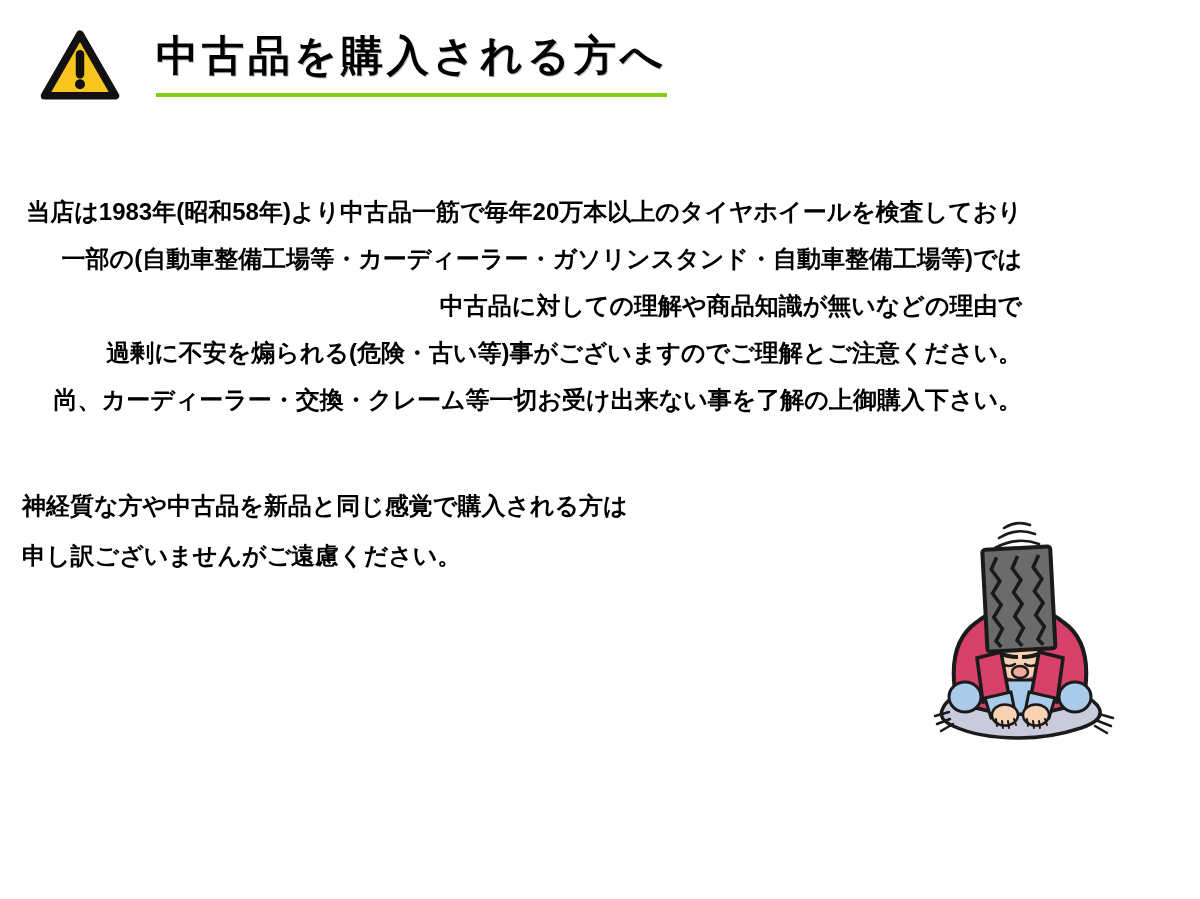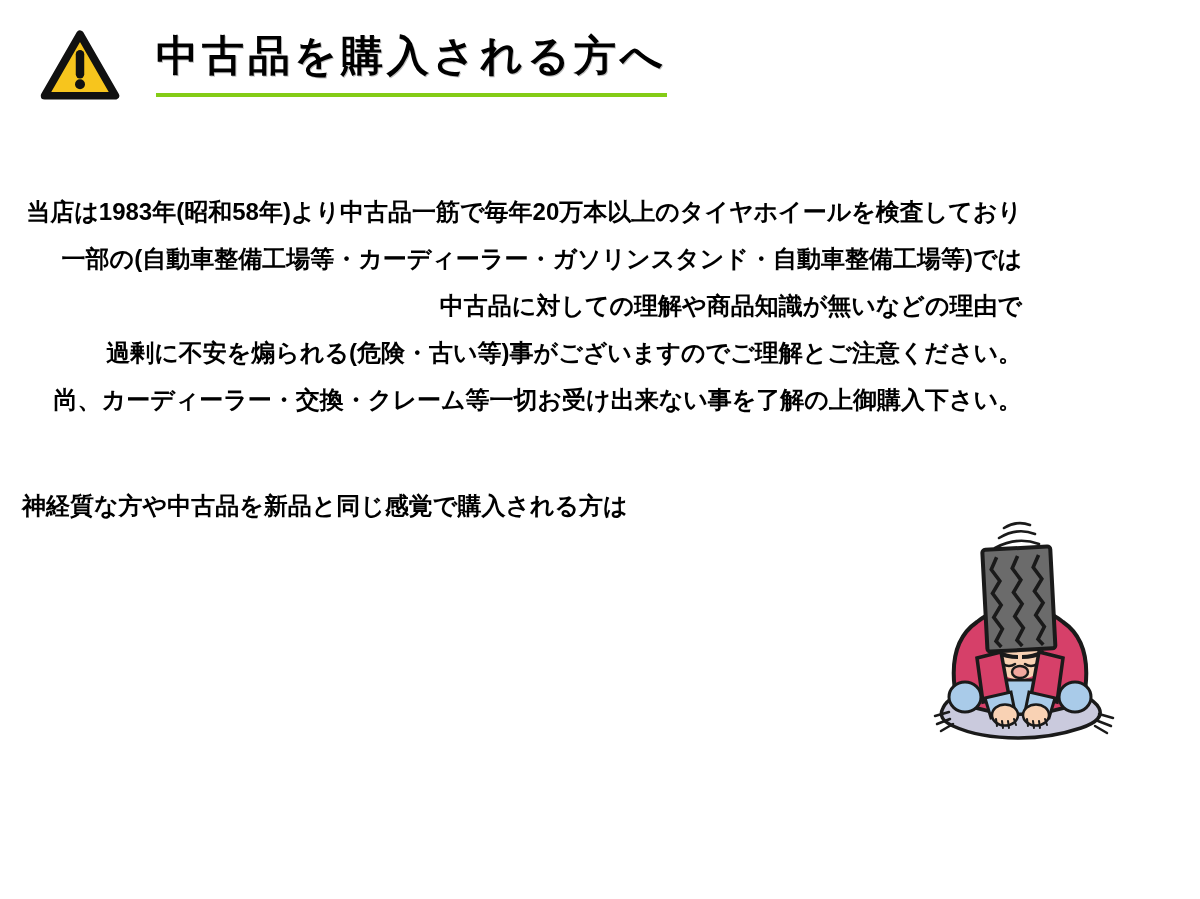--- a/index.html
+++ b/index.html
@@ -102,20 +102,21 @@
     <div class="line">当店は1983年(昭和58年)より中古品一筋で毎年20万本以上のタイヤホイールを検査しており</div>
     <div class="line">一部の(自動車整備工場等・カーディーラー・ガソリンスタンド・自動車整備工場等)では</div>
     <div class="line">中古品に対しての理解や商品知識が無いなどの理由で</div>
     <div class="line">過剰に不安を煽られる(危険・古い等)事がございますのでご理解とご注意ください。</div>
     <div class="line">尚、カーディーラー・交換・クレーム等一切お受け出来ない事を了解の上御購入下さい。</div>
   </div>
 
 
   <div class="closing-text">
     <div class="line">神経質な方や中古品を新品と同じ感覚で購入される方は</div>
+    <div class="line">申し訳ございませんがご遠慮ください。</div>
   </div>
 
   <div class="illustration">
     <svg viewBox="0 0 182 235" xmlns="http://www.w3.org/2000/svg" aria-hidden="true">
 
       <g fill="none" stroke="#1a1a1a" stroke-width="2.6" stroke-linecap="round">
         <path d="M62,36 Q84,24 106,32"></path>
         <path d="M66,26 Q84,15 102,22"></path>
         <path d="M71,16 Q84,8 97,13"></path>
       </g>

